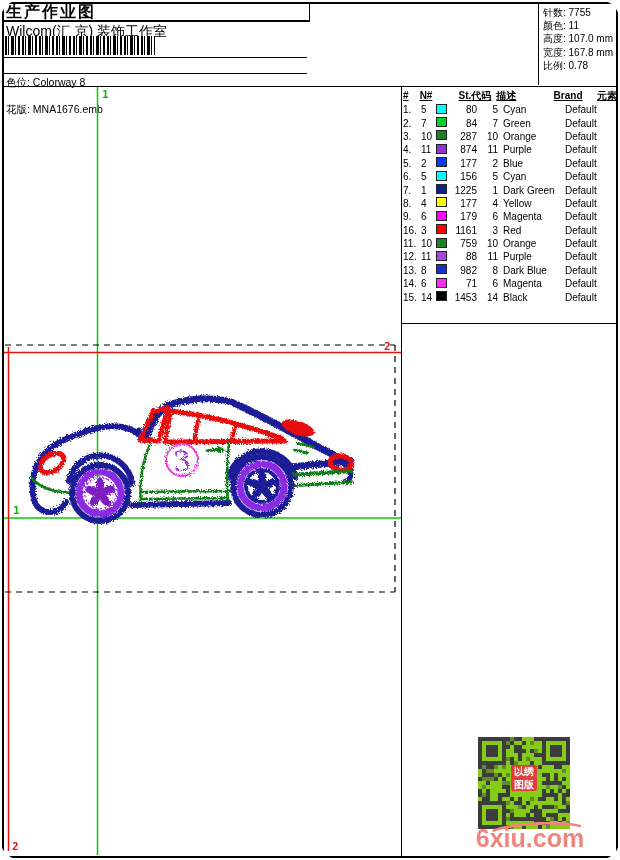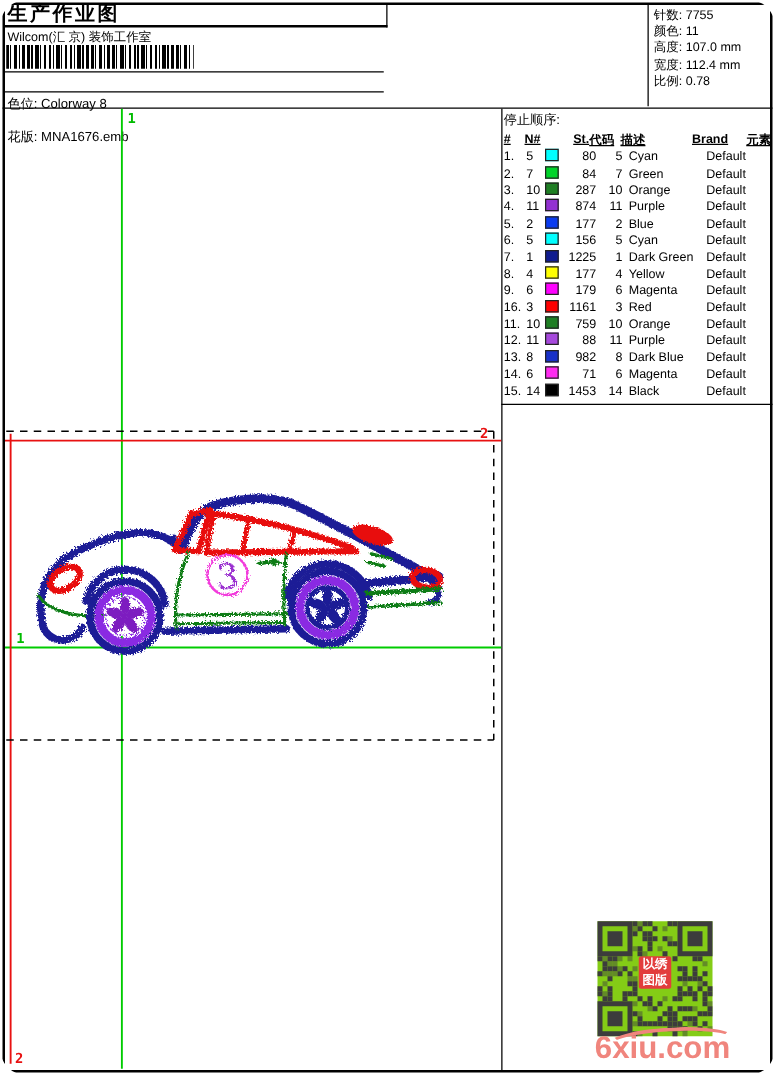--- a/index.html
+++ b/index.html
@@ -6,26 +6,26 @@
   .page{position:relative;width:620px;height:860px;background:#fff;overflow:hidden;
         font-family:"Liberation Sans",sans-serif;color:#000;border-radius:21px;}
   .page-border{position:absolute;left:2px;top:2px;width:612px;height:852px;border:2px solid #000;}
   .hline{position:absolute;height:0;border-top:1px solid #000;}
   .vline{position:absolute;width:0;border-left:1px solid #000;}
 
   
   .title-box{position:absolute;left:4px;top:4px;width:303px;height:16px;
              border-bottom:2px solid #000;border-right:1px solid #000;
              font-size:16px;font-weight:bold;letter-spacing:2px;line-height:16px;padding-left:2px;}
-  .studio{position:absolute;left:6px;top:23px;font-size:10px;}
+  .studio{position:absolute;left:6px;top:23px;font-size:14px;}
   .barcode{position:absolute;left:5px;top:36px;width:150px;height:19px;
     background:repeating-linear-gradient(90deg,#000 0 2px,#fff 2px 3px,#000 3px 4px,#fff 4px 6px,
       #000 6px 9px,#fff 9px 10px,#000 10px 11px,#fff 11px 13px,#000 13px 15px,#fff 15px 17px);}
   .label-row{position:absolute;left:6px;font-size:10.5px;}
-  .info-box{position:absolute;left:518px;top:4px;width:78px;height:81px;border-left:1px solid #000;
+  .info-box{position:absolute;left:538px;top:4px;width:78px;height:81px;border-left:1px solid #000;
             padding:2px 16px 0 4px;box-sizing:border-box;}
   .info-row{font-size:10px;line-height:13.2px;white-space:nowrap;}
 
   
   .table-area{position:absolute;left:403px;top:89px;width:214px;}
   .table-title{font-size:10.5px;margin-bottom:2px;}
   .trow{display:flex;align-items:center;height:13.4px;font-size:10px;white-space:nowrap;}
   .thead{height:13px;font-weight:bold;margin-bottom:1px;}
   .thead span{text-decoration:underline;}
   .c-idx{width:18px;}
@@ -83,33 +83,32 @@
       <div class="info-row">
       <span>颜色:</span>
       <span>11</span>
     </div>
       <div class="info-row">
       <span>高度:</span>
       <span>107.0 mm</span>
     </div>
       <div class="info-row">
       <span>宽度:</span>
-      <span>112.4 mm</span>
+      <span>167.8 mm</span>
     </div>
       <div class="info-row">
       <span>比例:</span>
       <span>0.78</span>
     </div>
     </div>
 
   <div class="vline" style="left:401px;top:87px;height:769px;"></div>
   <div class="hline" style="left:401px;top:323px;width:217px;"></div>
 
   <div class="table-area">
-    <div class="table-title">停止顺序:</div>
     <div class="trow thead">
       <span class="c-idx">#</span>
       <span class="c-n">N#</span>
       <span class="c-sw"></span>
       <span class="c-st">St.</span>
       <span class="c-code">代码</span>
       <span class="c-desc">描述</span>
       <span class="c-brand">Brand</span>
       <span class="c-el">元素</span>
     </div>

